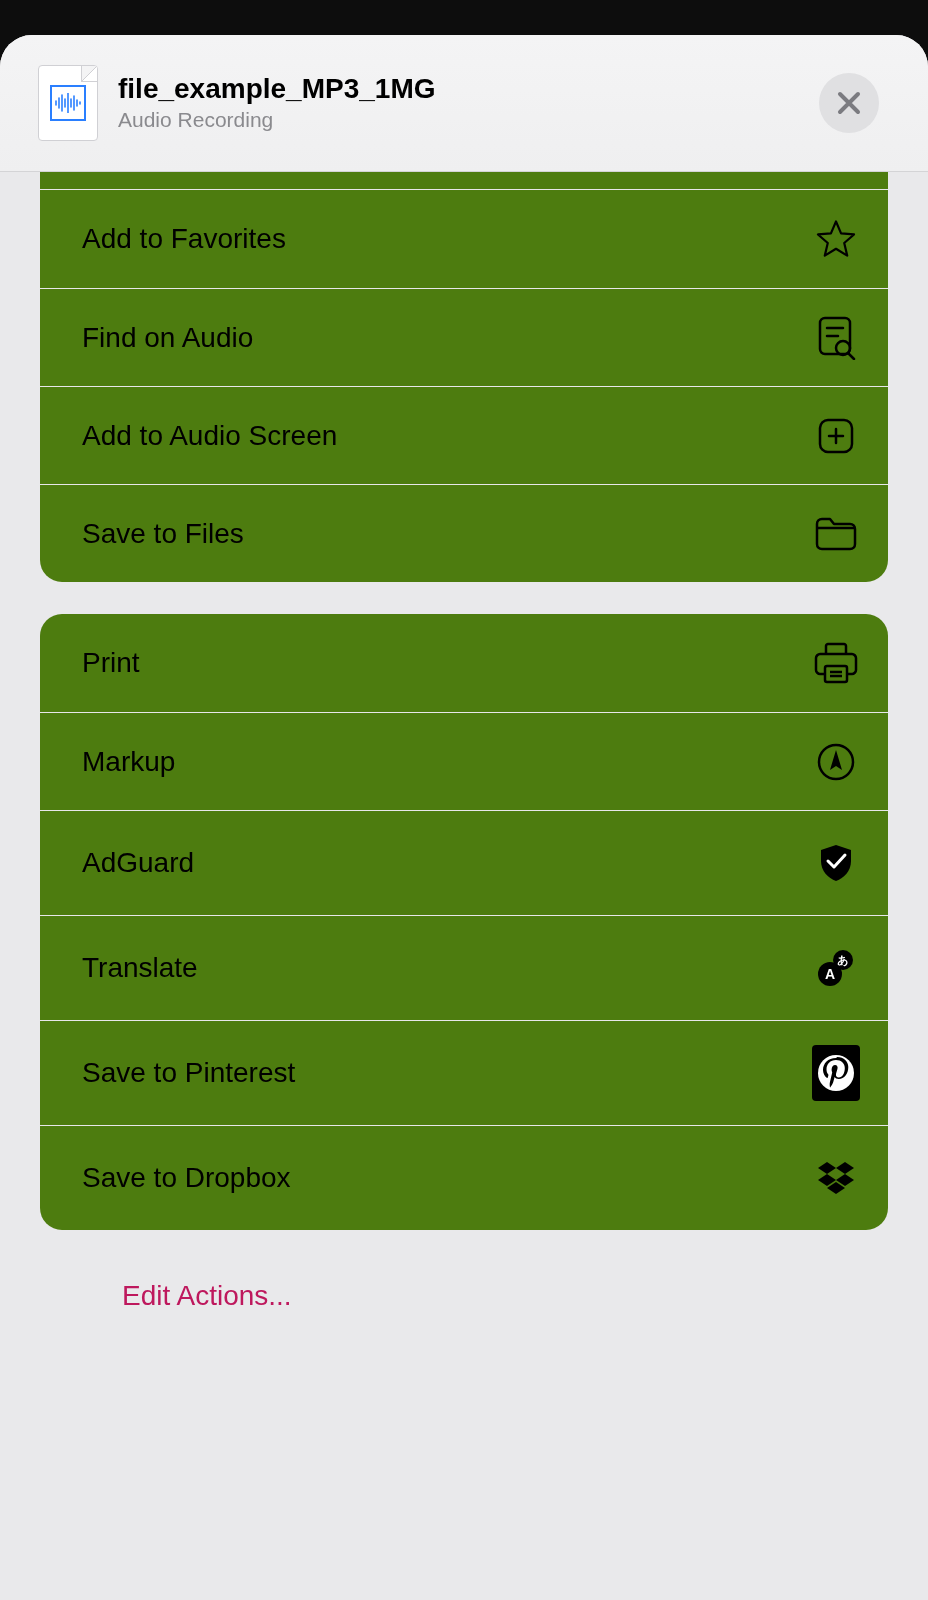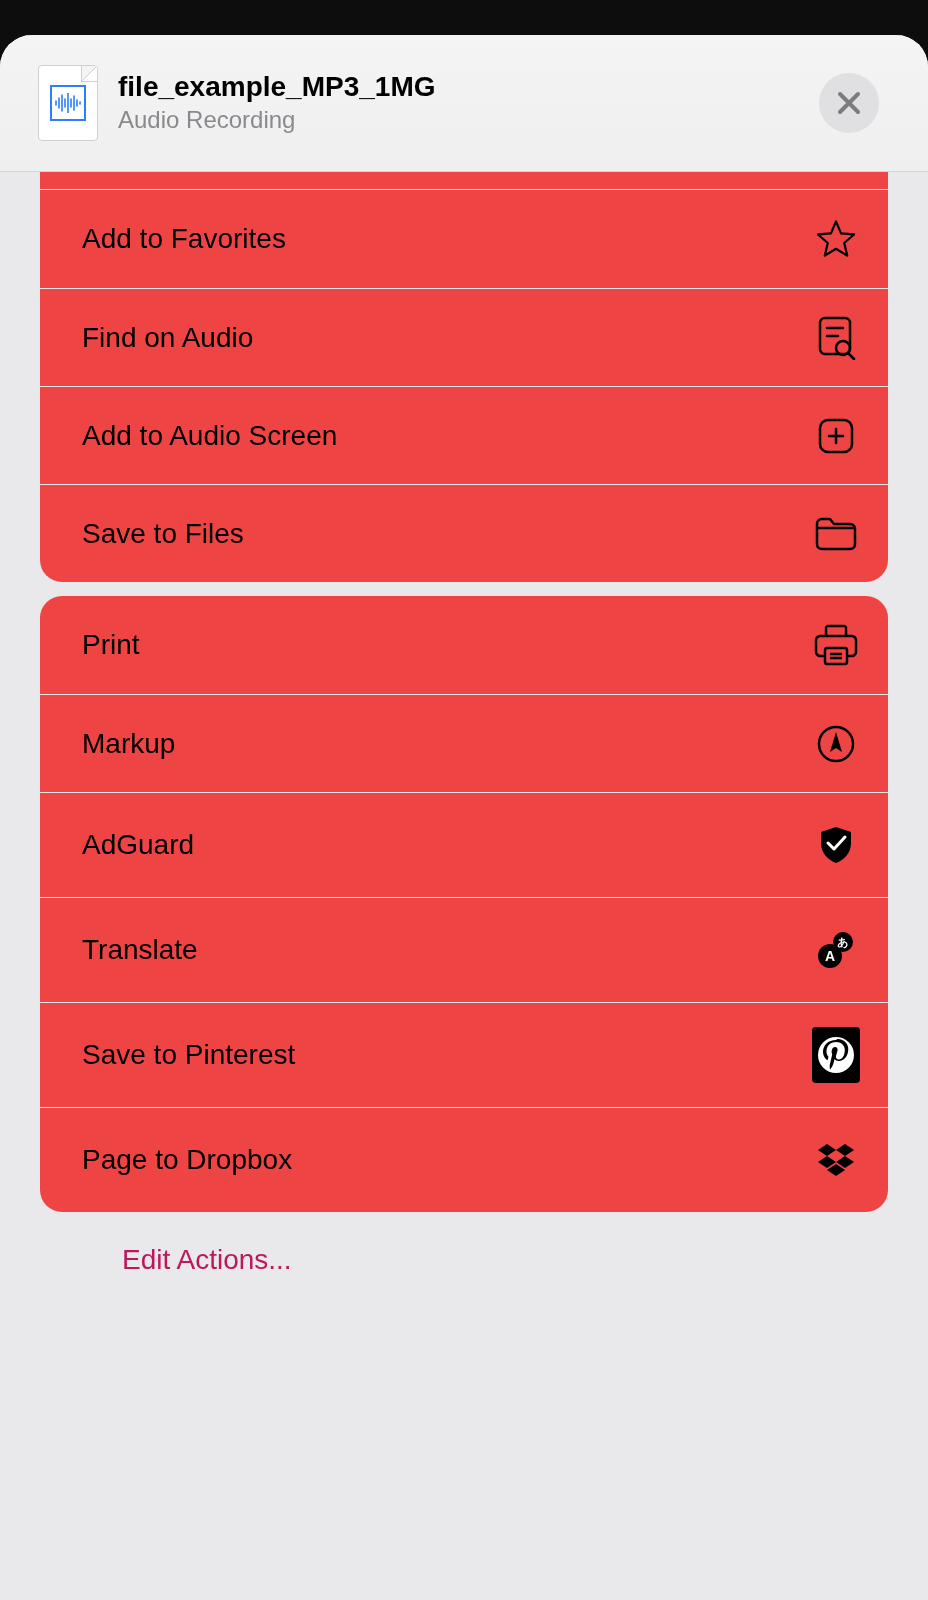--- a/index.html
+++ b/index.html
@@ -69,21 +69,21 @@
   }
   .wave-box svg { display:block; }
   .file-meta { flex: 1; }
   .file-title {
     font-size: 28px;
     font-weight: 600;
     color: #000;
     line-height: 1.25;
   }
   .file-subtitle {
-    font-size: 24px;
+    font-size: 21px;
     color: #8a8a8e;
     line-height: 1.35;
   }
   .close-btn {
     width: 60px;
     height: 60px;
     border-radius: 50%;
     background: #e0e0e2;
     display: flex;
     align-items: center;
@@ -91,23 +91,23 @@
     cursor: pointer;
   }
   .close-btn svg { stroke:#7b7b80; }
   
   .body {
     flex: 1;
     overflow: hidden;
     padding: 0 40px;
   }
   .group {
-    background: #ef4444;
+    background: #4d7c0f;
     border-radius: 22px;
-    margin-bottom: 14px;
+    margin-bottom: 32px;
     overflow: hidden;
   }
   .group.truncated-top {
     border-top-left-radius: 0;
     border-top-right-radius: 0;
     margin-top: 0;
   }
   .partial-row {
     height: 18px;
     border-bottom: 1px solid #e7e7e9;
@@ -293,21 +293,21 @@
           <div class="app-badge pin">
             <svg width="44" height="44" viewBox="0 0 44 44">
               <circle cx="22" cy="22" r="18" fill="#fff"></circle>
               <path d="M22 7c-8 0-13 5.5-13 12 0 3 1.5 6.5 4 8 .5.2.7 0 .8-.4l.6-2.3c.1-.4 0-.6-.3-1-1-1.2-1.6-2.8-1.6-5 0-5 3.7-9.2 9.5-9.2 5.2 0 8.8 3.3 8.8 8 0 5.5-2.6 9.5-6 9.5-1.9 0-3.3-1.5-2.8-3.5.5-2.3 1.6-4.8 1.6-6.5 0-1.5-.8-2.7-2.5-2.7-2 0-3.5 2-3.5 4.7 0 1.7.6 2.9.6 2.9l-2.3 9.7c-.5 2 0 4.8.1 5 0 .2.3.3.4.1.2-.2 2.3-3 3-5.7l1.2-4.5c.6 1.1 2.3 2 4.2 2 5.5 0 9.5-5.2 9.5-12 0-5.3-4.4-10-11-10z" fill="#000"></path>
             </svg>
           </div>
         </span>
       </div>
 
       <div class="row tall">
-        <span class="row-label">Page to Dropbox</span>
+        <span class="row-label">Save to Dropbox</span>
         <span class="row-icon">
           <svg width="40" height="36" viewBox="0 0 40 36" fill="#000">
             <path d="M11 2 L20 8 L11 14 L2 8 Z"></path>
             <path d="M29 2 L38 8 L29 14 L20 8 Z"></path>
             <path d="M11 14 L20 20 L11 26 L2 20 Z"></path>
             <path d="M29 14 L38 20 L29 26 L20 20 Z"></path>
             <path d="M20 22 L29 28 L20 34 L11 28 Z"></path>
           </svg>
         </span>
       </div>

